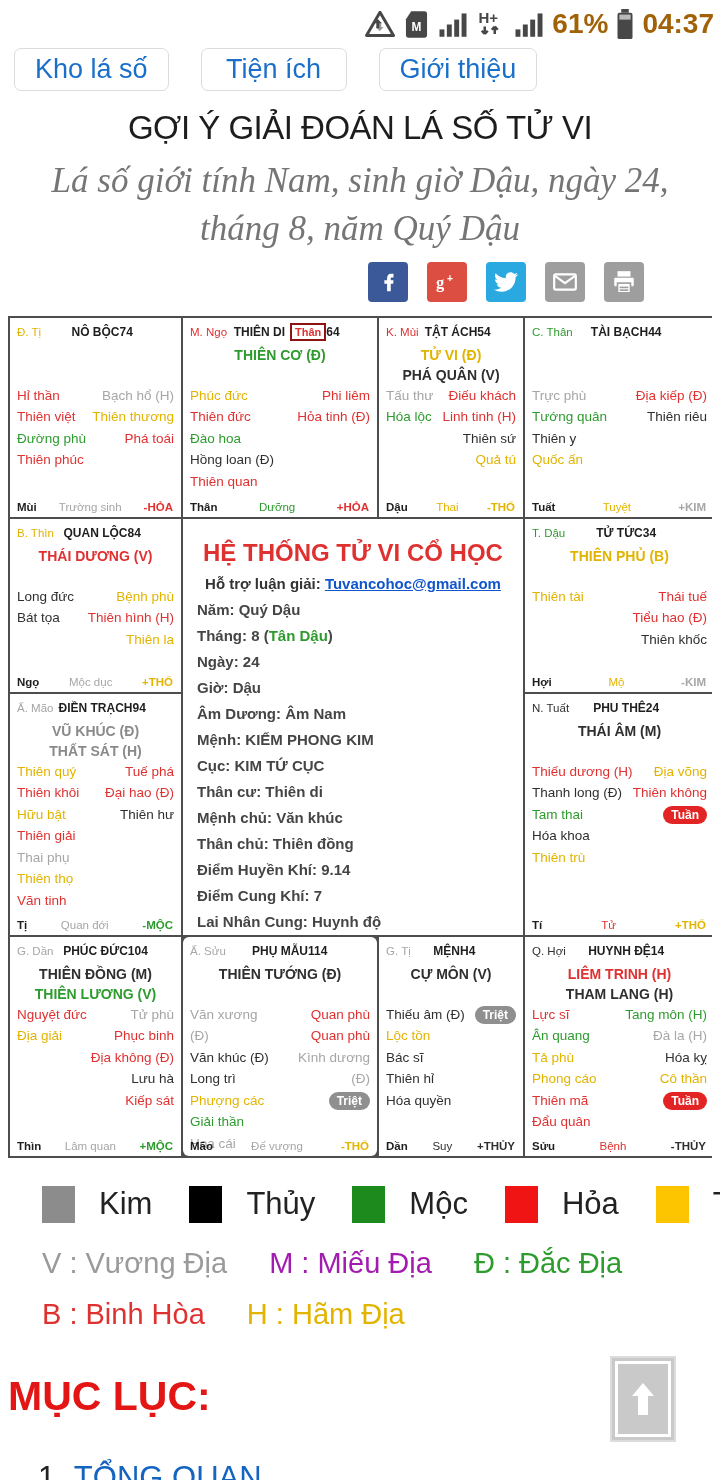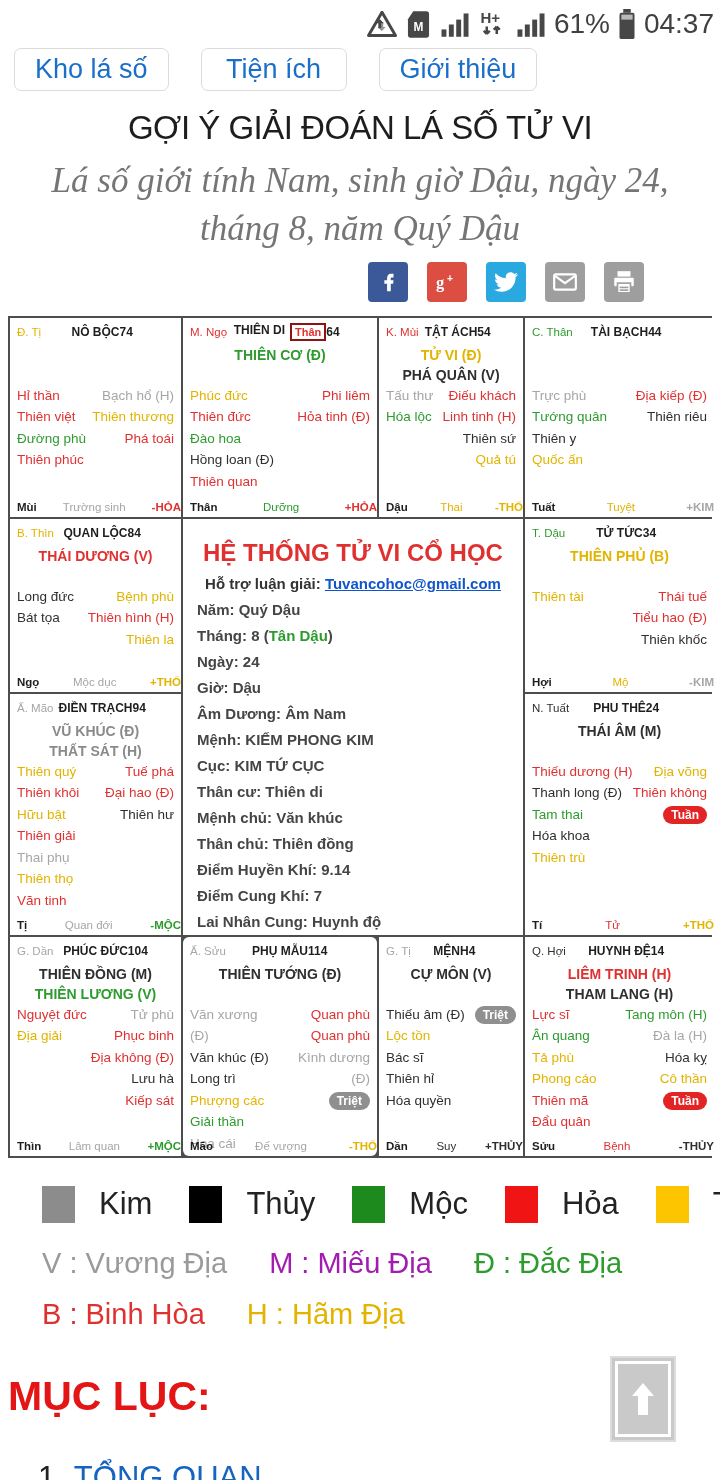--- a/index.html
+++ b/index.html
@@ -2,45 +2,45 @@
 <html lang="vi"><head>
 <meta charset="utf-8">
 <style>
   * { box-sizing: border-box; margin: 0; padding: 0; }
   html,body { width:720px; background:#fff; font-family:"Liberation Sans",sans-serif; color:#222; }
   body { position:relative; height:1480px; overflow:hidden; }
 
   
   .statusbar { height:44px; display:flex; justify-content:flex-end; align-items:center; gap:8px; padding:4px 6px 0 0; color:#474747; }
   .statusbar svg { display:block; }
-  .sb-num { font-size:28px; color:#404040; }
+  .sb-num { font-size:28px; color:#a16207;font-weight:bold; }
 
   
   .nav { display:flex; gap:32px; padding:4px 0 0 14px; }
   .nav-btn { font-family:inherit; font-size:27px; color:#1a6fc9; background:#fff; border:1px solid #dcdcdc; border-radius:7px; padding:5px 20px; min-width:146px; cursor:pointer; }
 
   
   .page-title { font-size:33px; font-weight:normal; text-align:center; color:#1d1d1d; margin:18px 0 4px; letter-spacing:-0.5px; }
   .subtitle { font-family:"Liberation Serif",serif; font-style:italic; color:#757575; font-size:35px; line-height:1.38; text-align:center; margin:10px 12px 4px; }
   .social-row { display:flex; justify-content:flex-end; gap:19px; margin:8px 76px 14px 0; }
   .social { width:40px; height:40px; border:none; border-radius:4px; display:flex; align-items:center; justify-content:center; color:#fff; cursor:pointer; padding:0; }
 
   
   .grid { display:grid; grid-template-columns:171px 194px 144px 189px; grid-template-rows:199px 173px 241px 219px; width:704px; margin:4px 8px 0; border:2px solid #4d4d4d; background:#4d4d4d; gap:2px; }
   .cell, .center { background:#fff; position:relative; }
   .cell { padding:3px 7px 24px; overflow:hidden; }
   .cell-head { display:flex; align-items:center; height:22px; font-size:12px; }
   .head-branch { flex:1; font-size:11.5px; }
-  .head-name { font-weight:bold; color:#1e1e1e; display:flex; }
+  .head-name { font-weight:bold; color:#1e1e1e; display:flex; align-items:center; }
   .head-num { flex:1; text-align:left; font-weight:bold; color:#1e1e1e; }
   .thanbox { color:#e03131; border:2px solid #8e1414; padding:0 3px; margin-left:5px; font-size:11px; line-height:14px; }
   .main-stars { min-height:42px; text-align:center; font-weight:bold; font-size:14px; line-height:20px; padding-top:2px; }
   .stars { display:flex; justify-content:space-between; font-size:13.5px; line-height:21.5px; }
   .col-right { text-align:right; }
-  .cell-foot { position:absolute; left:7px; right:0; bottom:4px; display:flex; justify-content:space-between; align-items:center; font-size:11.5px; }
+  .cell-foot { position:absolute; left:7px; right:8px; bottom:4px; display:flex; justify-content:space-between; align-items:center; font-size:11.5px; }
   .foot-branch { font-weight:bold; color:#1e1e1e; }
   .foot-elem { font-weight:bold; }
   .pill { display:inline-block; color:#fff !important; border-radius:10px; padding:0 8px; font-size:12px; line-height:18px; font-weight:bold; }
   .pill-red { background:#e32424; }
   .pill-gray { background:#8f8f8f; }
 
   
   .center { grid-row:2/4; grid-column:2/4; padding:6px 14px; }
   .center-title { color:#e03131; font-size:24px; font-weight:bold; text-align:center; margin:14px 0 8px; }
   .support { text-align:center; font-weight:bold; font-size:15px; color:#333; margin-bottom:4px; }

